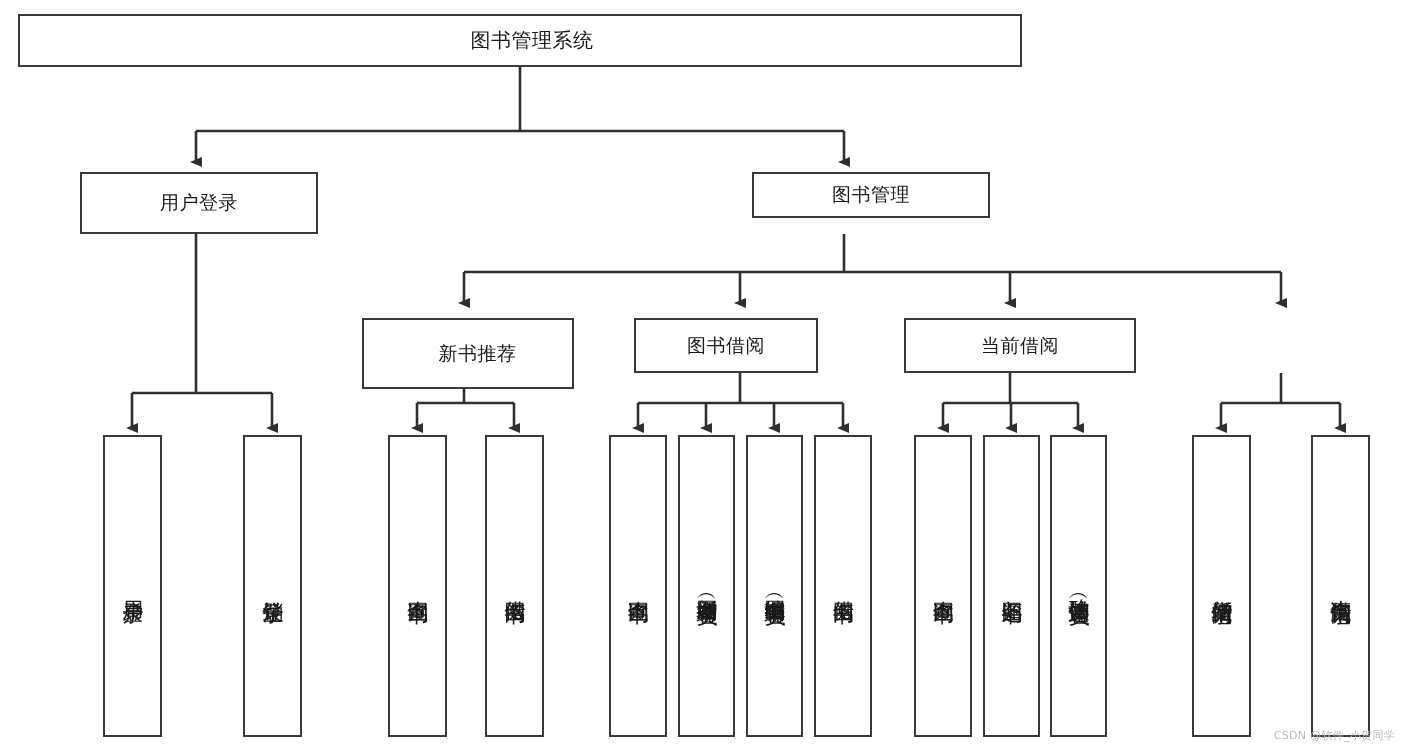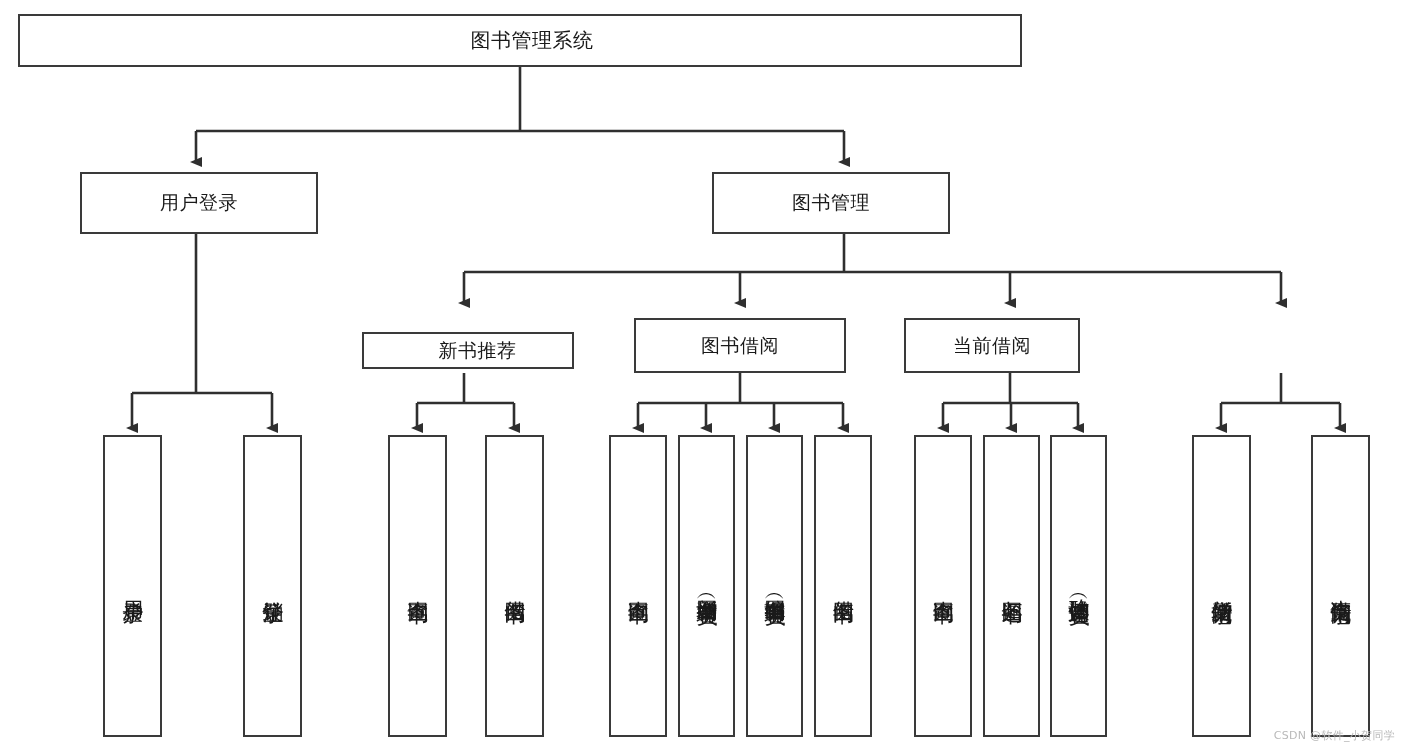--- a/index.html
+++ b/index.html
@@ -119,31 +119,31 @@
     </g>
   </svg>
 
   <div class="node root" style="left:18px; top:14px; width:1004px; height:53px;">
     <span class="node-label">图书管理系统</span>
   </div>
 
   <div class="node" style="left:80px; top:172px; width:238px; height:62px;">
     <span class="node-label">用户登录</span>
   </div>
-  <div class="node" style="left:712px; top:172px; width:238px; height:62px;">
+  <div class="node" style="left:752px; top:172px; width:238px; height:46px;">
     <span class="node-label">图书管理</span>
   </div>
 
-  <div class="node" style="left:362px; top:332px; width:212px; height:37px;padding-left:19px;">
+  <div class="node" style="left:362px; top:318px; width:212px; height:71px;padding-left:19px;">
     <span class="node-label">新书推荐</span>
   </div>
-  <div class="node" style="left:634px; top:318px; width:212px; height:55px;">
+  <div class="node" style="left:634px; top:318px; width:184px; height:55px;">
     <span class="node-label">图书借阅</span>
   </div>
-  <div class="node" style="left:904px; top:318px; width:176px; height:55px;">
+  <div class="node" style="left:904px; top:318px; width:232px; height:55px;">
     <span class="node-label">当前借阅</span>
   </div>
 
   <div class="node vertical" style="left:103px; top:435px; width:59px; height:302px;">
     <span class="node-label">用户登录</span>
   </div>
   <div class="node vertical" style="left:243px; top:435px; width:59px; height:302px;">
     <span class="node-label">注销登录</span>
   </div>
 

